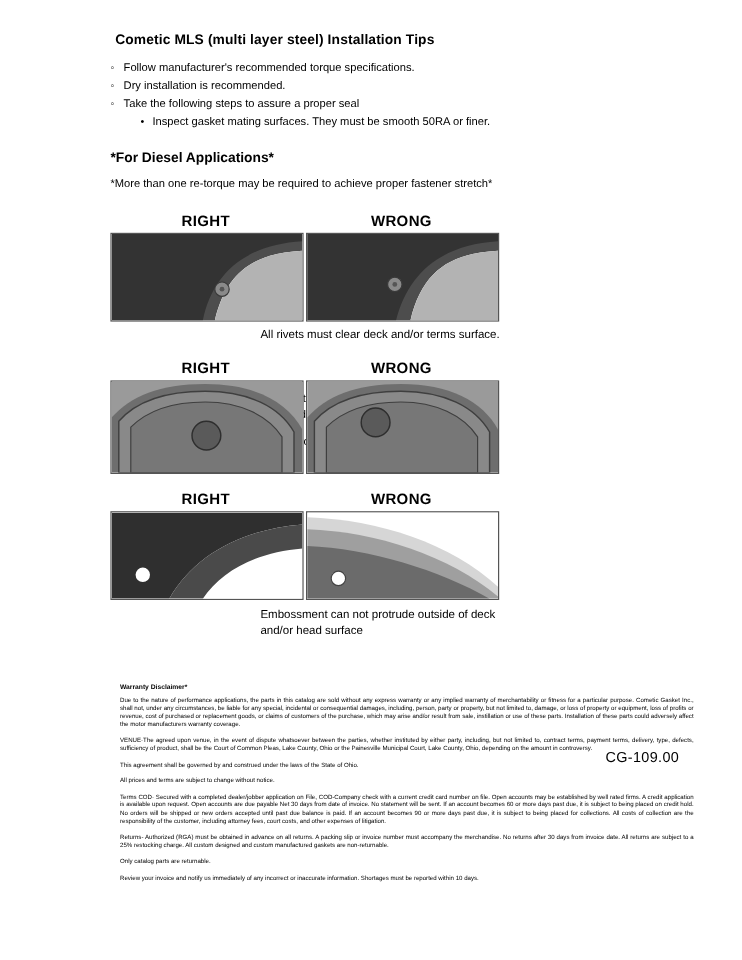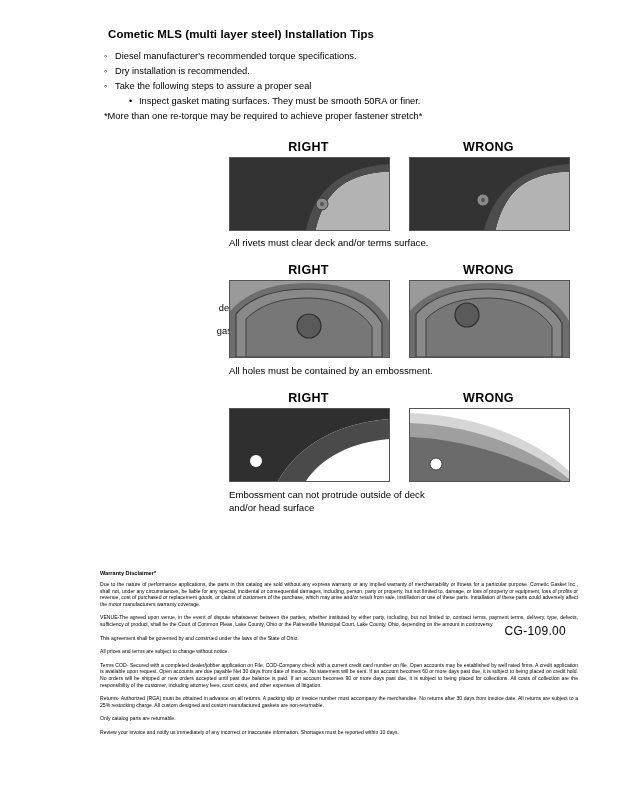--- a/index.html
+++ b/index.html
@@ -13,21 +13,21 @@
     font-family: "Liberation Sans", sans-serif;
     color: #000000;
     position: relative;
     overflow: hidden;
   }
   .page {
     position: relative;
     width: 618px;
     height: 682px;
     box-sizing: border-box;
-    padding: 28px 42px 0 38px;
+    padding: 28px 42px 0 26px;
   }
   h1.title {
     font-size: 11.5px;
     font-weight: bold;
     margin: 0 0 9px 70px;
     letter-spacing: 0.1px;
   }
   ul.bullets {
     list-style: none;
     margin: 0;
@@ -83,22 +83,21 @@
 
   
   .figures {
     position: relative;
     margin-top: 16px;
     padding-left: 66px;
   }
   .fig-row {
     position: relative;
     display: flex;
-    gap: 21px;
-    margin-left: 125px;
+    gap: 4px;
   }
   .fig-col {
     width: 159px;
   }
   .fig-label {
     text-align: center;
     font-size: 12.5px;
     font-weight: bold;
     letter-spacing: 0.3px;
     margin-bottom: 3px;
@@ -161,30 +160,31 @@
   }
 </style>
 </head>
 <body>
 
 <div class="page">
 
   <h1 class="title">Cometic MLS (multi layer steel) Installation Tips</h1>
 
   <ul class="bullets">
-    <li>Diesel manufacturer's recommended torque specifications.</li>
+    <li>Follow manufacturer's recommended torque specifications.</li>
     <li>Dry installation is recommended.</li>
     <li>
       <span>Take the following steps to assure a proper seal</span>
       <ul class="sub">
         <li>Inspect gasket mating surfaces.  They must be smooth 50RA or finer.</li>
       </ul>
     </li>
   </ul>
 
+  <h2 class="subtitle">*For Diesel Applications*</h2>
   <p class="note">*More than one re-torque may be required to achieve proper fastener stretch*</p>
 
   <div class="figures">
 
     <div class="fig-row">
       <div class="fig-col">
         <div class="fig-label">RIGHT</div>
         <div class="fig-box">
           <svg width="159" height="72" viewBox="0 0 159 72">
             <rect x="0" y="0" width="159" height="72" fill="#ffffff"></rect>
@@ -244,21 +244,20 @@
               <rect x="0" y="0" width="159" height="76" fill="#9a9a9a"></rect>
               <path d="M0,76 L0,30 C16,12 40,2 78,2 C118,2 146,16 159,40 L159,76 Z" fill="#6e6e6e"></path>
               <path d="M6,76 L6,33 C20,17 42,8 78,8 C114,8 140,21 152,42 L152,76 Z" fill="#898989" stroke="#3f3f3f" stroke-width="1.2"></path>
               <path d="M16,76 L16,38 C29,25 48,17 78,17 C107,17 130,28 142,46 L142,76 Z" fill="#777777" stroke="#3f3f3f" stroke-width="1"></path>
               <circle cx="57" cy="34" r="12" fill="#5a5a5a" stroke="#2e2e2e" stroke-width="1.2"></circle>
             </svg>
           </div>
         </div>
       </div>
     </div>
-    <div class="fig-caption two">All holes must be contained by an embossment.</div>
 
     <div class="fig-row" style="margin-top:14px;">
       <div class="fig-col">
         <div class="fig-label">RIGHT</div>
         <div class="fig-box">
           <svg width="159" height="72" viewBox="0 0 159 72">
             <rect x="0" y="0" width="159" height="72" fill="#ffffff"></rect>
             <path d="M0,0 L159,0 L159,10 C110,14 70,34 48,72 L0,72 Z" fill="#2f2f2f"></path>
             <path d="M48,72 C70,34 110,14 159,10 L159,30 C122,33 92,48 76,72 Z" fill="#4a4a4a"></path>
             <circle cx="26" cy="52" r="6" fill="#ffffff"></circle>

